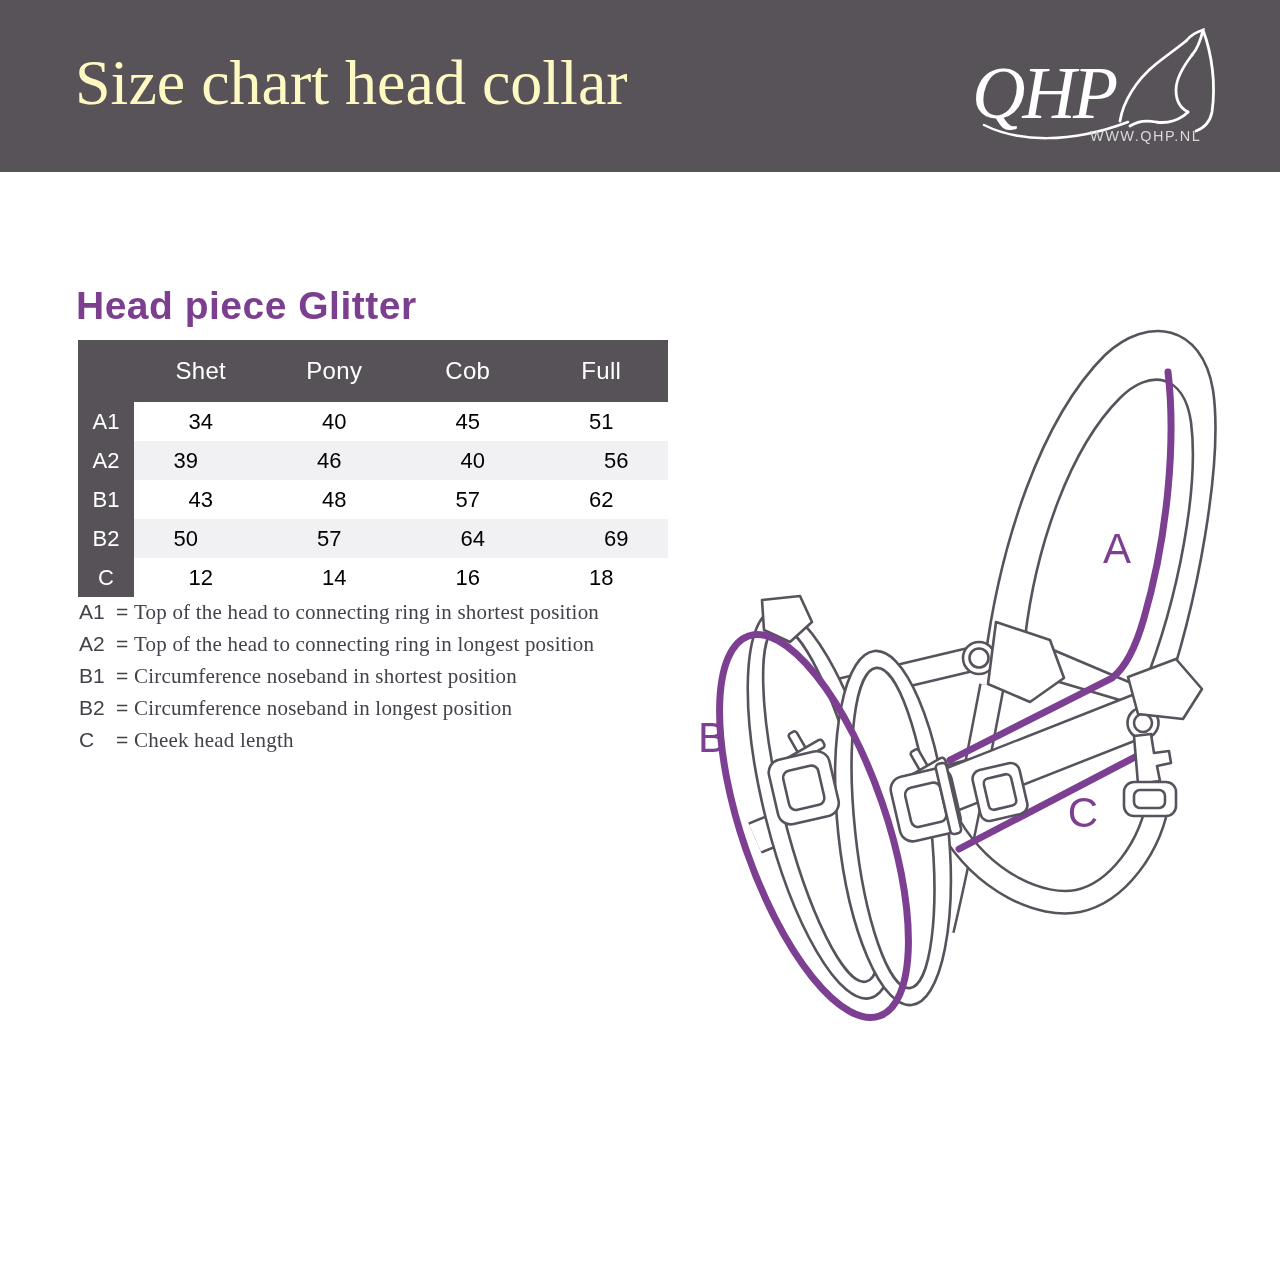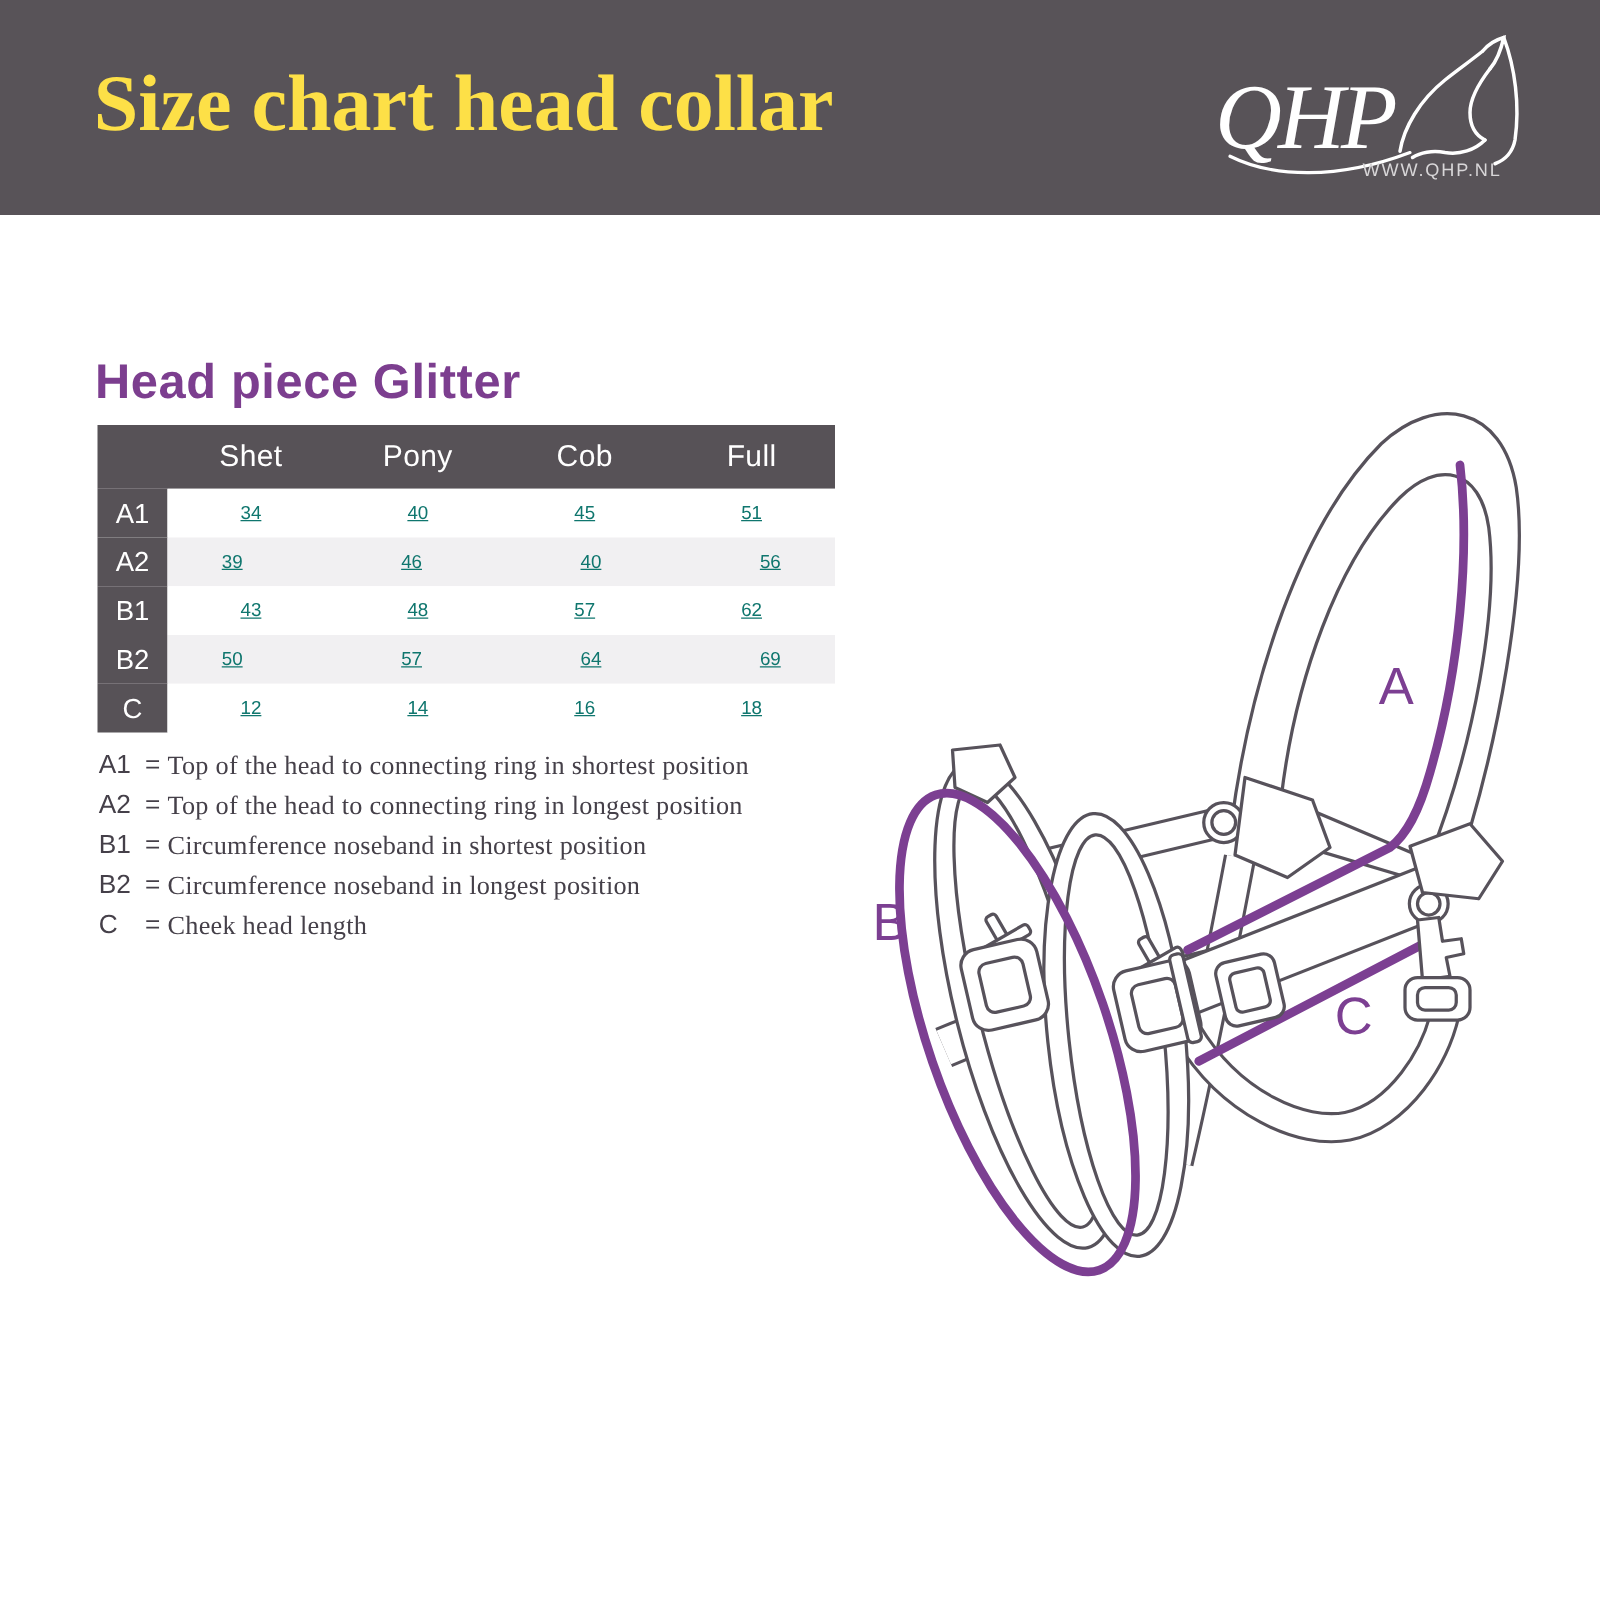--- a/index.html
+++ b/index.html
@@ -2,42 +2,42 @@
 <html><head>
 <meta charset="utf-8">
 <title>Size chart head collar</title>
 <style>
   html,body{margin:0;padding:0;background:#ffffff;}
   .canvas{position:relative;width:1280px;height:1280px;background:#ffffff;overflow:hidden;
           font-family:"Liberation Sans",sans-serif;}
 
   
   .band{position:absolute;left:0;top:0;width:1280px;height:172px;background:#585358;}
-  .band-title{position:absolute;left:75px;top:46px;color:#fde047;
-              font-family:"Liberation Serif",serif;font-weight:700;
+  .band-title{position:absolute;left:75px;top:46px;color:#fef9c3;
+              font-family:"Liberation Serif",serif;font-weight:400;
               font-size:64px;letter-spacing:0px;white-space:nowrap;}
   .logo{position:absolute;left:970px;top:28px;width:260px;height:124px;}
 
   
   .intro{position:absolute;left:76px;top:206px;font-size:29px;color:#454049;letter-spacing:.3px;}
   .product-title{position:absolute;left:76px;top:284px;font-size:39px;font-weight:700;
                  color:#7C3E8F;letter-spacing:.5px;}
 
   
   .size-table{position:absolute;left:78px;top:340px;width:590px;}
-  .t-head{display:flex;height:51px;background:#575257;color:#ffffff;align-items:center;}
+  .t-head{display:flex;height:62px;background:#575257;color:#ffffff;align-items:center;}
   .t-head .corner{width:56px;height:100%;}
   .t-head .col{flex:1;text-align:center;font-size:24px;letter-spacing:.3px;}
   .t-row{display:flex;height:39px;}
   .t-row .rl{width:56px;background:#575257;color:#ffffff;display:flex;
              align-items:center;justify-content:center;font-size:22px;}
   .t-row .cells{flex:1;display:flex;background:#ffffff;}
   .t-row.alt .cells{background:#F1F0F2;gap:40px;}
   .t-row .cell{flex:1;display:flex;align-items:center;justify-content:center;
-               font-size:15px;color:#0f766e;text-decoration:underline;}
+               font-size:22px;color:#000000;}
 
   
   .legend{position:absolute;left:79px;top:596px;color:#454049;}
   .legend-row{display:flex;height:32px;align-items:center;font-size:21px;}
   .legend-key{width:37px;}
   .legend-eq{width:18px;color:#454049;}
   .legend-text{letter-spacing:.2px;font-family:Liberation Serif, serif;}
 
   
   .diagram{position:absolute;left:640px;top:300px;width:620px;height:740px;}

